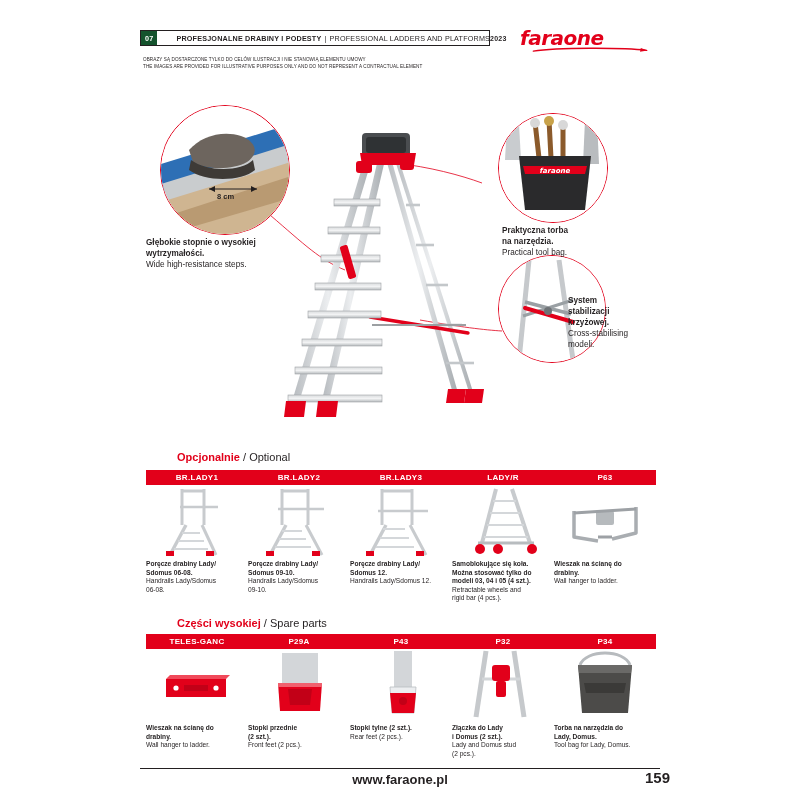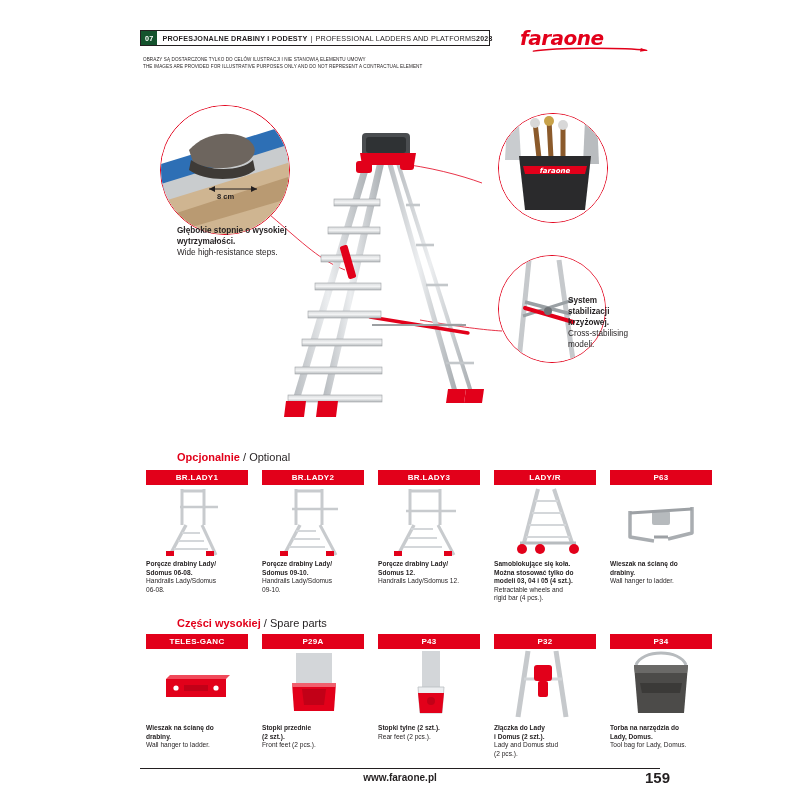--- a/index.html
+++ b/index.html
@@ -39,21 +39,21 @@
     color: #ffffff;
     font-weight: bold;
     height: 100%;
     display: flex;
     align-items: center;
     padding: 0 4px;
     font-size: 7.2px;
   }
   .hdr-pl {
     font-weight: bold;
-    padding-left: 5px;
+    padding-left: 19px;
     white-space: nowrap;
   }
   .hdr-sep { padding: 0 3px; }
   .hdr-en { white-space: nowrap; }
   .hdr-year {
     margin-left: auto;
     padding-right: 6px;
     font-weight: bold;
     font-size: 7px;
   }
@@ -123,21 +123,21 @@
   }
   .sect-title .light {
     color: #231f20;
     font-weight: normal;
   }
 
   
   .grid-row {
     position: absolute;
     display: flex;
-    gap: 14px;
+    gap: 0;
   }
   .cell { width: 102px; }
   .cell-hdr {
     height: 15px;
     background: #e2001a;
     color: #ffffff;
     font-size: 8px;
     font-weight: bold;
     display: flex;
     align-items: center;
@@ -163,21 +163,21 @@
     position: absolute;
     left: 140px; top: 768px;
     width: 520px; height: 0;
     border-top: 0.7px solid #231f20;
   }
   .footer-url {
     position: absolute;
     left: 140px; top: 772px;
     width: 520px;
     text-align: center;
-    font-size: 10px;
+    font-size: 13px;
     font-weight: bold;
   }
   .page-num {
     position: absolute;
     left: 630px; top: 769px;
     width: 40px;
     text-align: right;
     font-size: 15px;
     font-weight: bold;
   }
@@ -332,26 +332,31 @@
         <rect x="0" y="0" width="108" height="108" fill="#ffffff"></rect>
         <path d="M30,4 L20,104" stroke="#c6c9cc" stroke-width="5" fill="none"></path>
         <path d="M60,4 L74,104" stroke="#c6c9cc" stroke-width="5" fill="none"></path>
         <path d="M26,46 L72,58" stroke="#9aa0a4" stroke-width="3.4" fill="none"></path>
         <path d="M24,60 L74,44" stroke="#9aa0a4" stroke-width="3.4" fill="none"></path>
         <path d="M26,52 L74,66" stroke="#e2001a" stroke-width="4" fill="none" stroke-linecap="round"></path>
         <circle cx="49" cy="55" r="4" fill="#6e7276"></circle>
       </svg>
     </div>
 
-    <div class="callout-label" style="left:16px; top:130px; width:170px;margin-left:31px;">
+    <div class="callout-label" style="left:16px; top:142px; width:170px;">
       <div class="bold">Głębokie stopnie o wysokiej</div>
       <div class="bold">wytrzymałości.</div>
       <div>Wide high-resistance steps.</div>
     </div>
 
+    <div class="callout-label" style="left:372px; top:130px; width:150px;">
+      <div class="bold">Praktyczna torba</div>
+      <div class="bold">na narzędzia.</div>
+      <div>Practical tool bag.</div>
+    </div>
 
     <div class="callout-label" style="left:438px; top:200px; width:110px;">
       <div class="bold">System</div>
       <div class="bold">stabilizacji</div>
       <div class="bold">krzyżowej.</div>
       <div>Cross-stabilising</div>
       <div>modeli.</div>
     </div>
   </div>
 

